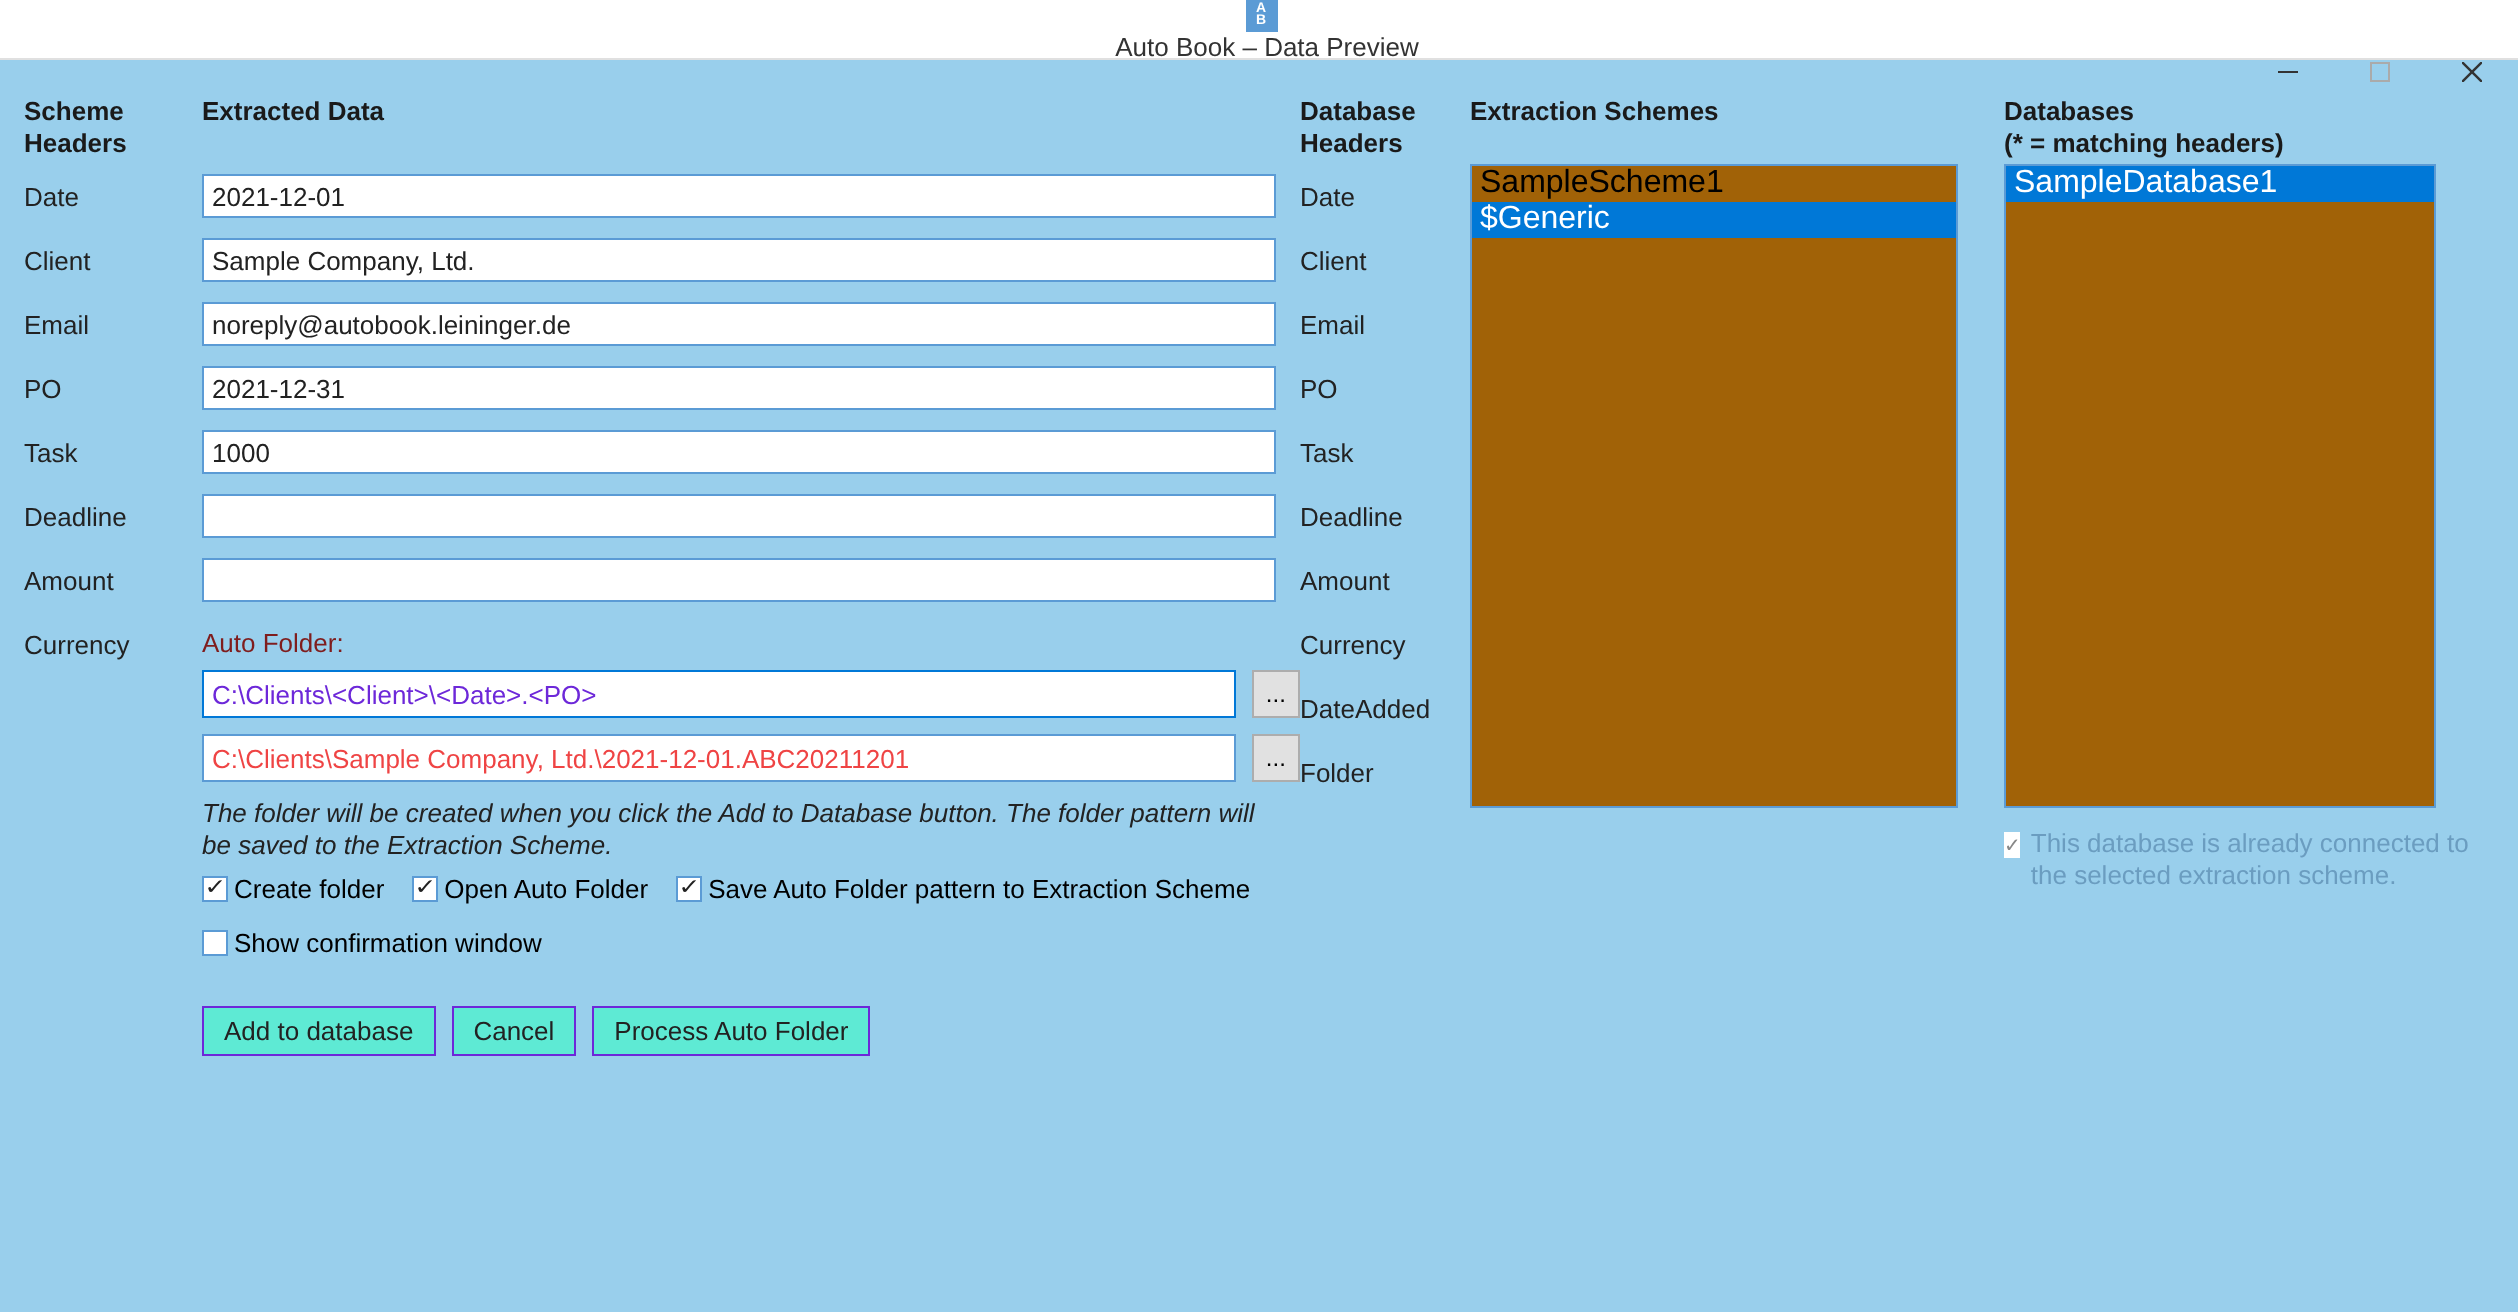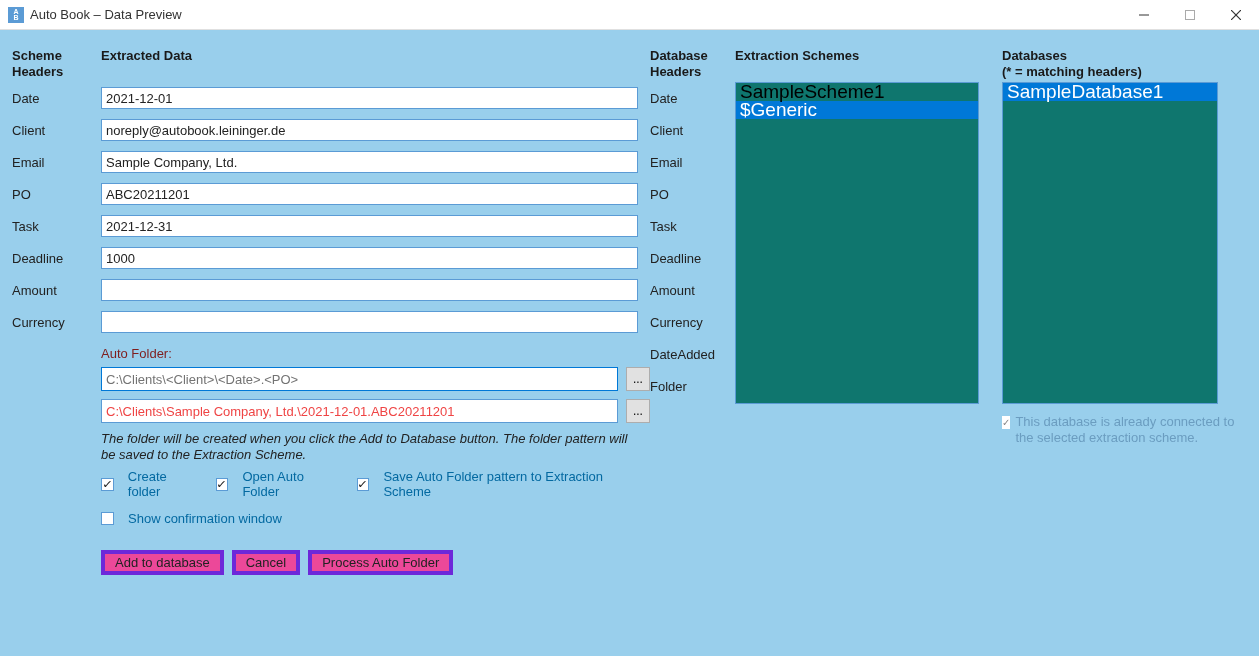--- a/index.html
+++ b/index.html
@@ -11,20 +11,21 @@
     width: 1259px;
     height: 656px;
   }
   .titlebar {
     height: 30px;
     background: #fff;
     display: flex;
     align-items: center;
     padding-left: 8px;
     border-bottom: 1px solid #e0e0e0;
+    flex-direction: column;
   }
   .titlebar-icon {
     width: 16px;
     height: 16px;
     background: #5B9BD5;
     display: flex;
     flex-direction: column;
     justify-content: space-around;
     padding: 2px;
     margin-right: 6px;
@@ -115,21 +116,21 @@
     margin-bottom: 8px;
   }
   .path-input {
     width: 537px;
     height: 24px;
     border: 1px solid #5B9BD5;
     background: #fff;
     padding: 0 4px;
     font-family: inherit;
     font-size: 13px;
-    color: #737373;
+    color: #6d28d9;
   }
   .path-input.green { color: #ef4444; }
   .path-input.active { border: 1px solid #0078D7; }
   .browse-btn {
     width: 25px;
     height: 24px;
     background: #e1e1e1;
     border: 1px solid #adadad;
     font-size: 12px;
     cursor: pointer;
@@ -147,23 +148,23 @@
   }
   .check-row {
     display: flex;
     align-items: center;
     gap: 14px;
     margin-bottom: 6px;
   }
   .check-item {
     display: flex;
     align-items: center;
-    gap: 14px;
-    font-size: 13px;
-    color: #0369a1;
+    gap: 3px;
+    font-size: 13px;
+    color: #000000;
   }
   .chk {
     width: 13px;
     height: 13px;
     border: 1px solid #5B9BD5;
     background: #fff;
     display: flex;
     align-items: center;
     justify-content: center;
     cursor: pointer;
@@ -176,33 +177,33 @@
     transform: scaleX(1.2);
   }
   .btn-row {
     display: flex;
     gap: 8px;
     margin-top: 24px;
   }
   .btn {
     height: 25px;
     padding: 0 10px;
-    background: #ec4899;
-    border: 4px solid #6d28d9;
+    background: #5eead4;
+    border: 1px solid #6d28d9;
     font-family: inherit;
     font-size: 13px;
     color: #222;
     cursor: pointer;
   }
   .listbox {
-    background: #0f766e;
+    background: #a16207;
     border: 1px solid #5B9BD5;
     height: 322px;
     overflow: hidden;
-    font-size: 19px;
+    font-size: 16px;
   }
   .list-item {
     padding: 1px 4px;
     line-height: 16px;
     white-space: nowrap;
   }
   .list-item.selected {
     background: #0078D7;
     color: #fff;
   }
@@ -301,27 +302,24 @@
         <span></span>
       </div>
   </div>
 
   <div class="col-extracted">
     <div class="col-header single-line">Extracted Data</div>
     <div class="data-row">
         <input type="text" class="text-input" value="2021-12-01" style="">
       </div>
     <div class="data-row">
+        <input type="text" class="text-input" value="Sample Company, Ltd." style="">
+      </div>
+    <div class="data-row">
         <input type="text" class="text-input" value="noreply@autobook.leininger.de" style="">
-      </div>
-    <div class="data-row">
-        <input type="text" class="text-input" value="Sample Company, Ltd." style="">
-      </div>
-    <div class="data-row">
-        <input type="text" class="text-input" value="ABC20211201" style="">
       </div>
     <div class="data-row">
         <input type="text" class="text-input" value="2021-12-31" style="">
       </div>
     <div class="data-row">
         <input type="text" class="text-input" value="1000" style="">
       </div>
     <div class="data-row">
         <input type="text" class="text-input" value="" style="">
       </div>

